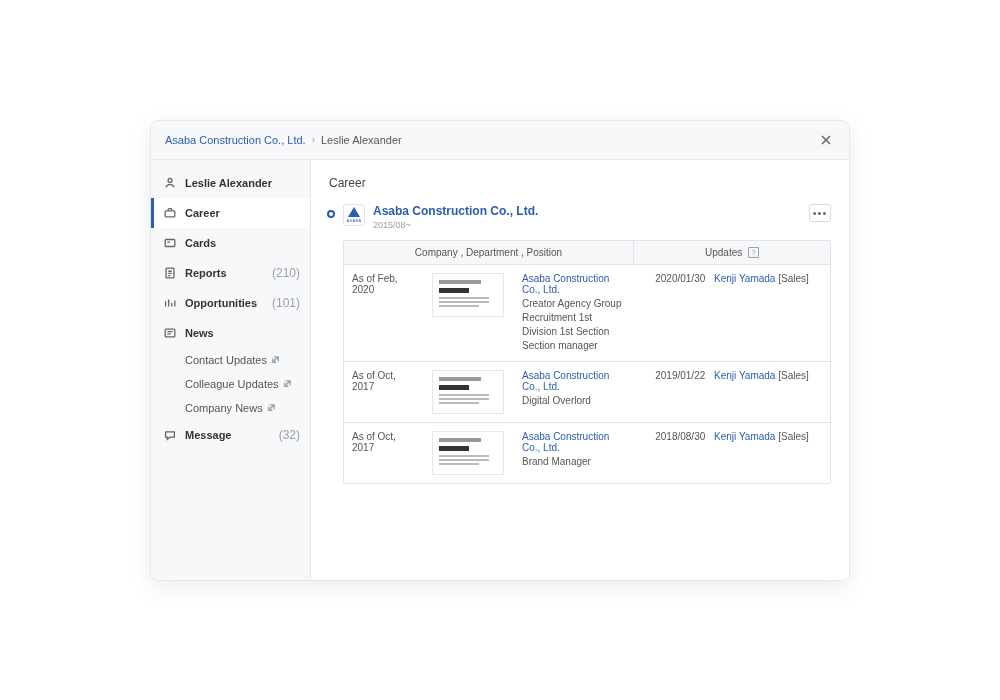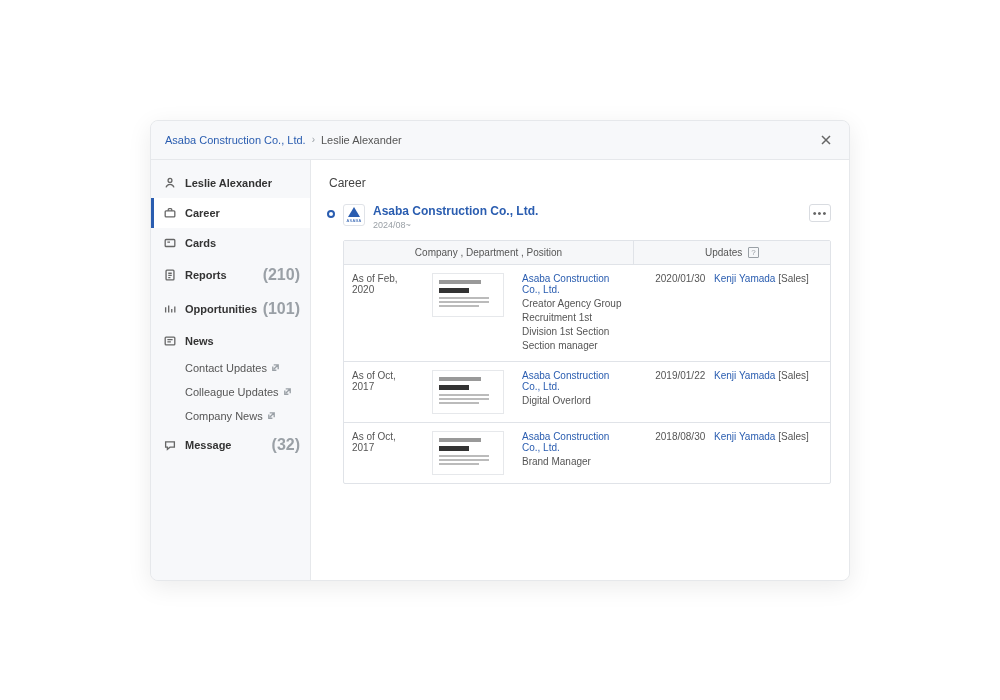--- a/index.html
+++ b/index.html
@@ -70,21 +70,21 @@
     width: 3px;
     background: #2a5db0;
   }
   .side-icon {
     width: 14px; height: 14px; margin-right: 8px;
     display: inline-flex; align-items: center; justify-content: center;
     color: #666;
   }
   .side-icon svg { width: 14px; height: 14px; stroke: #666; fill: none; stroke-width: 1.5; }
   .side-label { font-weight: 700; color: #333; }
-  .side-count { margin-left: auto; color: #9aa0a6; font-size: 16px; font-weight: bold; }
+  .side-count { margin-left: auto; color: #9aa0a6; font-size: 12px; }
   .side-sub {
     padding: 6px 10px 6px 34px;
     color: #555;
     font-size: 11px;
     cursor: pointer;
     display: flex; align-items: center;
   }
   .ext-icon { margin-left: 4px; color: #9aa0a6; }
   .ext-icon svg { width:9px; height:9px; stroke:#9aa0a6; fill:none; stroke-width:1.5;}
   
@@ -312,21 +312,21 @@
       <div class="career-block">
         <div class="timeline-dot"></div>
 
         <div class="career-header">
           <div class="logo">
             <div class="tri"></div>
             <div class="lbl">ASABA</div>
           </div>
           <div>
             <div class="company-name">Asaba Construction Co., Ltd.</div>
-            <div class="company-since">2024/08~</div>
+            <div class="company-since">2015/08~</div>
           </div>
           <div class="more-btn">•••</div>
         </div>
 
         <div class="career-table">
           <div class="ct-head">
             <div>Company , Department , Position</div>
             <div>
               <span>Updates</span>
               <span class="help-icon">?</span>

